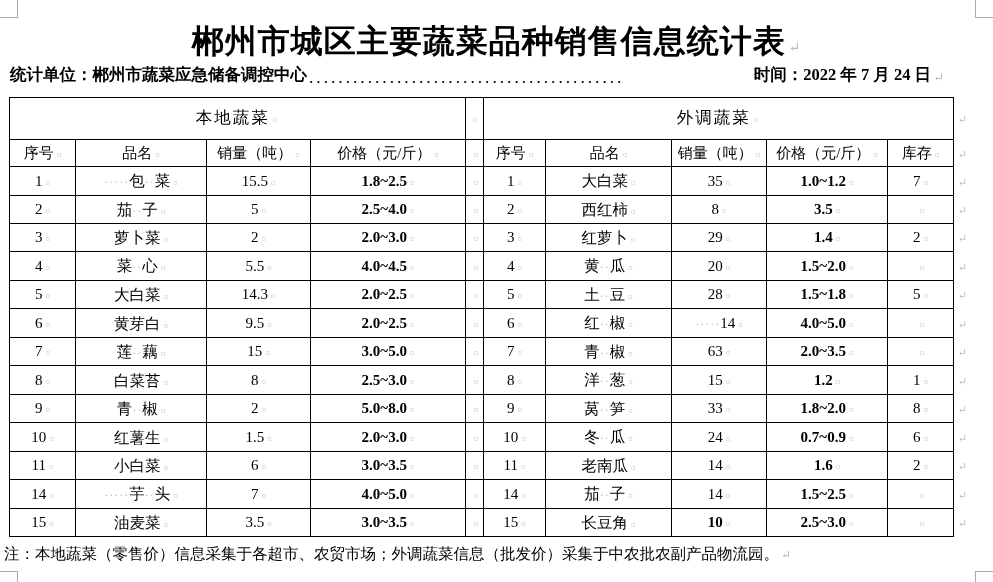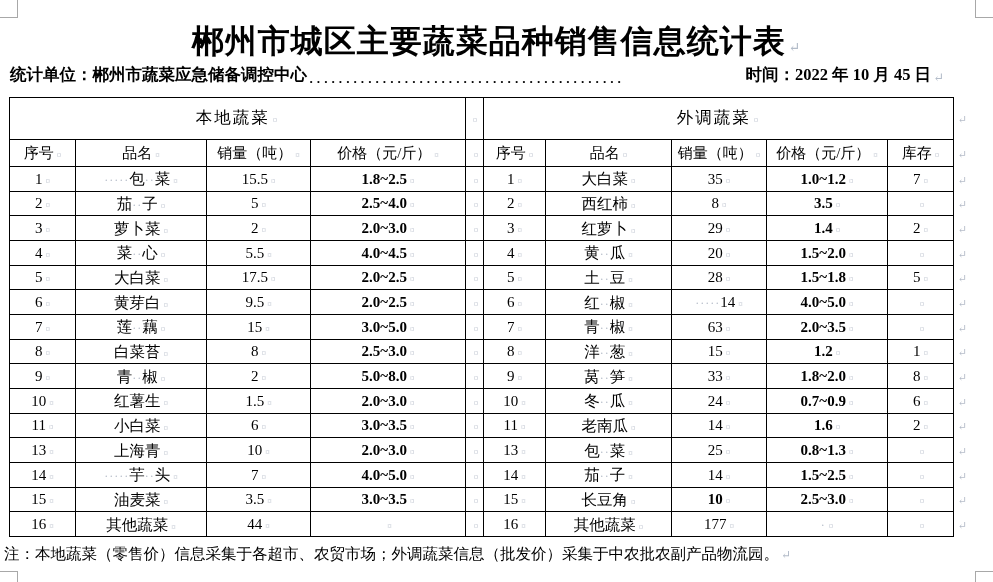--- a/index.html
+++ b/index.html
@@ -64,21 +64,21 @@
 <div class="crop" style="left:0;top:0;width:17px;height:17px;border-right-width:1px;border-bottom-width:1px"></div>
 <div class="crop" style="left:975px;top:0;width:17px;height:17px;border-left-width:1px;border-bottom-width:1px"></div>
 <div class="crop" style="left:0;top:571px;width:17px;height:10px;border-right-width:1px;border-top-width:1px"></div>
 <div class="crop" style="left:975px;top:571px;width:17px;height:10px;border-left-width:1px;border-top-width:1px"></div>
 
 <div class="title">郴州市城区主要蔬菜品种销售信息统计表</div>
 
 <div class="meta">
   <span>统计单位：郴州市蔬菜应急储备调控中心</span>
   <span class="leader">···········································</span>
-  <span>时间：2022 年 10 月 45 日</span>
+  <span>时间：2022 年 7 月 24 日</span>
 </div>
 
 <table>
   <colgroup>
     <col style="width:66px">
       <col style="width:131px">
       <col style="width:104px">
       <col style="width:155px">
     <col style="width:18px">
     <col style="width:62px">
@@ -157,21 +157,21 @@
         <td class="c-no">4</td>
         <td class="c-name">黄<span class="mk">··</span>瓜</td>
         <td class="c-vol">20</td>
         <td class="c-price">1.5~2.0</td>
         <td class="c-stock"></td>
         <td class="outside"></td>
       </tr>
       <tr class="data">
         <td class="c-no">5</td>
         <td class="c-name">大白菜</td>
-        <td class="c-vol">17.5</td>
+        <td class="c-vol">14.3</td>
         <td class="c-price">2.0~2.5</td>
         <td class="sep"></td>
         <td class="c-no">5</td>
         <td class="c-name">土<span class="mk">··</span>豆</td>
         <td class="c-vol">28</td>
         <td class="c-price">1.5~1.8</td>
         <td class="c-stock">5</td>
         <td class="outside"></td>
       </tr>
       <tr class="data">
@@ -246,33 +246,20 @@
         <td class="c-price">3.0~3.5</td>
         <td class="sep"></td>
         <td class="c-no">11</td>
         <td class="c-name">老南瓜</td>
         <td class="c-vol">14</td>
         <td class="c-price">1.6</td>
         <td class="c-stock">2</td>
         <td class="outside"></td>
       </tr>
       <tr class="data">
-        <td class="c-no">13</td>
-        <td class="c-name">上海青</td>
-        <td class="c-vol">10</td>
-        <td class="c-price">2.0~3.0</td>
-        <td class="sep"></td>
-        <td class="c-no">13</td>
-        <td class="c-name">包<span class="mk">··</span>菜</td>
-        <td class="c-vol">25</td>
-        <td class="c-price">0.8~1.3</td>
-        <td class="c-stock"></td>
-        <td class="outside"></td>
-      </tr>
-      <tr class="data">
         <td class="c-no">14</td>
         <td class="c-name"><span class="mk">·····</span>芋<span class="mk">··</span>头</td>
         <td class="c-vol">7</td>
         <td class="c-price">4.0~5.0</td>
         <td class="sep"></td>
         <td class="c-no">14</td>
         <td class="c-name">茄<span class="mk">··</span>子</td>
         <td class="c-vol">14</td>
         <td class="c-price">1.5~2.5</td>
         <td class="c-stock"></td>
@@ -284,29 +271,16 @@
         <td class="c-vol">3.5</td>
         <td class="c-price">3.0~3.5</td>
         <td class="sep"></td>
         <td class="c-no">15</td>
         <td class="c-name">长豆角</td>
         <td class="c-vol b">10</td>
         <td class="c-price">2.5~3.0</td>
         <td class="c-stock"></td>
         <td class="outside"></td>
       </tr>
-      <tr class="data">
-        <td class="c-no">16</td>
-        <td class="c-name">其他蔬菜</td>
-        <td class="c-vol">44</td>
-        <td class="c-price"></td>
-        <td class="sep"></td>
-        <td class="c-no">16</td>
-        <td class="c-name">其他蔬菜</td>
-        <td class="c-vol">177</td>
-        <td class="c-price"><span class="mk">·</span></td>
-        <td class="c-stock"></td>
-        <td class="outside"></td>
-      </tr>
     </tbody>
 </table>
 
 <div class="note">注：本地蔬菜（零售价）信息采集于各超市、农贸市场；外调蔬菜信息（批发价）采集于中农批农副产品物流园。</div>
 
 </body></html>

